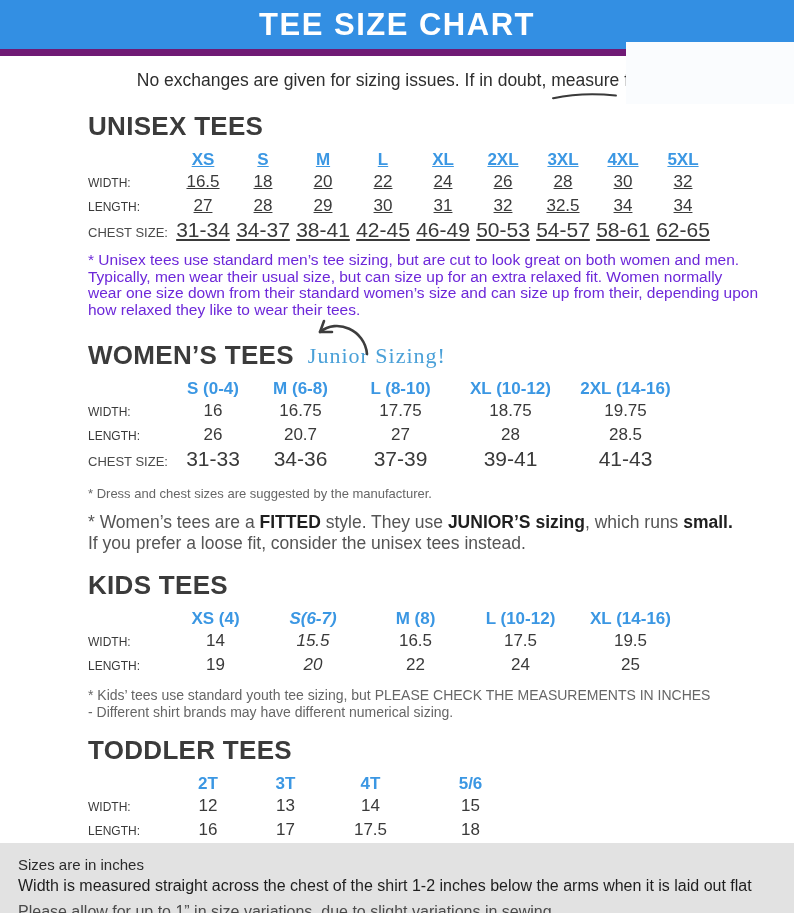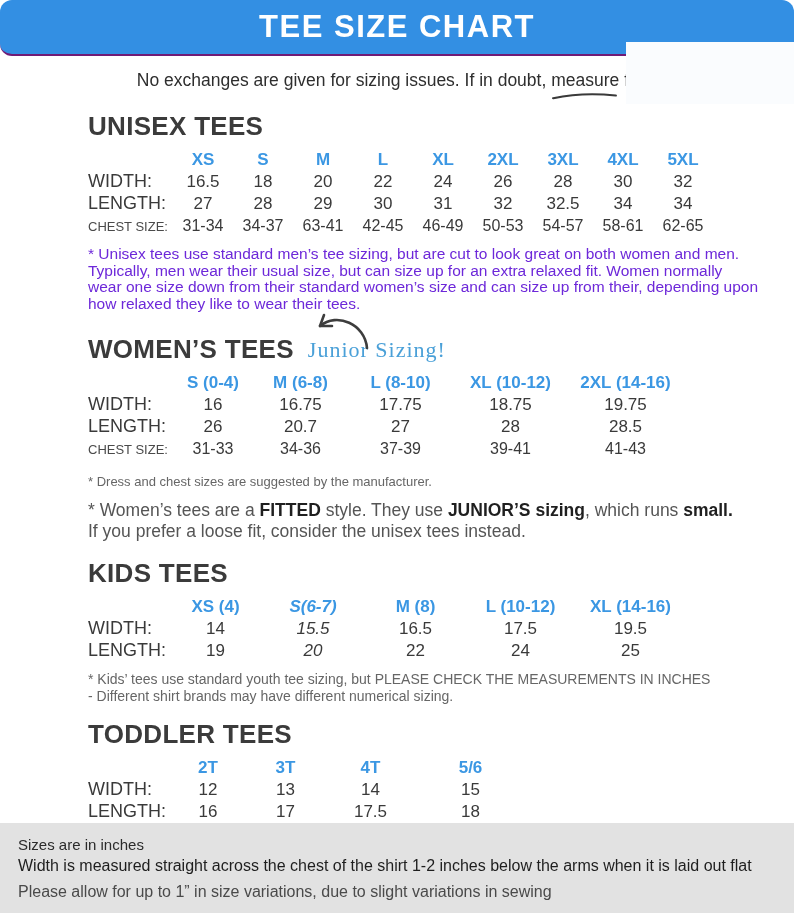--- a/index.html
+++ b/index.html
@@ -5,21 +5,21 @@
   * { margin:0; padding:0; box-sizing:border-box; }
   body { background:#fff; }
   .page {
     width:794px; height:913px; margin:0 auto; background:#ffffff;
     font-family:"Liberation Sans", sans-serif; position:relative; overflow:hidden;
     display:flex; flex-direction:column;
   }
   
   .topbar {
     height:56px; background:#338fe3; display:flex; align-items:center; justify-content:center;
-    border-bottom:2px solid #701a75; flex:0 0 auto;border-radius:12px;
+    border-bottom:7px solid #701a75; flex:0 0 auto;
   }
   .topbar h1 { color:#ffffff; font-size:31px; font-weight:bold; letter-spacing:1.5px; }
   .header-artifact {
     position:absolute; top:42px; right:0; width:168px; height:62px; background:#fafcfe;
   }
   
   .notice {
     margin-top:14px; text-align:center; font-size:17.5px; color:#2e2e2e; flex:0 0 auto;
   }
   .measure-wrap { position:relative; display:inline-block; }
@@ -33,26 +33,26 @@
   .sec-toddler{ margin-top:14px; }
   .heading-row { display:flex; align-items:flex-end; position:relative; }
   .annotation {
     font-family:cursive; font-size:22px; color:#4aa0d8; margin-left:14px;
     letter-spacing:1px; padding-bottom:2px;
   }
   .arrow-svg { position:absolute; left:217px; top:-22px; width:70px; height:42px; }
   
   .table { margin-top:7px; }
   .trow { display:flex; align-items:baseline; line-height:21px; margin-bottom:1px; }
-  .rlabel { width:85px; font-size:18px; color:#3a3a3a; flex:0 0 auto; }
+  .rlabel { width:85px; font-size:12px; color:#3a3a3a; flex:0 0 auto; }
   .rlabel.small { font-size:13px; color:#4a4a4a; }
   .cell { text-align:center; font-size:17px; color:#3a3a3a; flex:0 0 auto; }
   .hd { color:#3b97e3; font-weight:bold; }
-  .chest .cell { font-size:16px; }
-  .t-unisex .cell { width:60px; }
+  .chest .cell { font-size:21px; }
+  .t-unisex .cell { width:60px;text-decoration:underline; }
   .t-women .cell:nth-child(2) { width:80px; }
   .t-women .cell:nth-child(3) { width:95px; }
   .t-women .cell:nth-child(4) { width:105px; }
   .t-women .cell:nth-child(5) { width:115px; }
   .t-women .cell:nth-child(6) { width:115px; }
   .t-kids .cell:nth-child(2) { width:85px; }
   .t-kids .cell:nth-child(3) { width:110px;font-style:italic; }
   .t-kids .cell:nth-child(4) { width:95px; }
   .t-kids .cell:nth-child(5) { width:115px; }
   .t-kids .cell:nth-child(6) { width:105px; }
@@ -125,21 +125,21 @@
         <span class="cell">31</span>
         <span class="cell">32</span>
         <span class="cell">32.5</span>
         <span class="cell">34</span>
         <span class="cell">34</span>
       </div>
       <div class="trow chest">
         <span class="rlabel small">CHEST SIZE:</span>
         <span class="cell">31-34</span>
         <span class="cell">34-37</span>
-        <span class="cell">63-41</span>
+        <span class="cell">38-41</span>
         <span class="cell">42-45</span>
         <span class="cell">46-49</span>
         <span class="cell">50-53</span>
         <span class="cell">54-57</span>
         <span class="cell">58-61</span>
         <span class="cell">62-65</span>
       </div>
     </div>
     <p class="note-par">* Unisex tees use standard men’s tee sizing, but are cut to look great on both women and men. Typically, men wear their usual size, but can size up for an extra relaxed fit. Women normally wear one size down from their standard women’s size and can size up from their, depending upon how relaxed they like to wear their tees.</p>
   </section>

